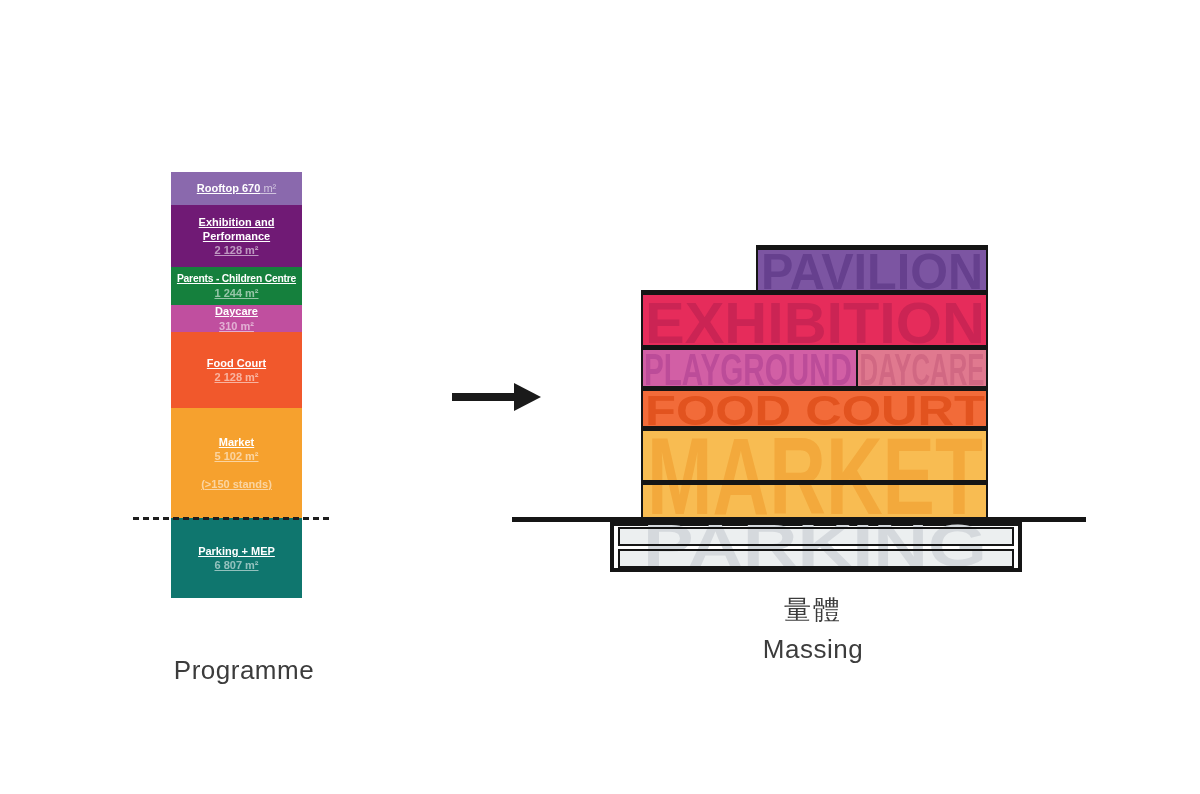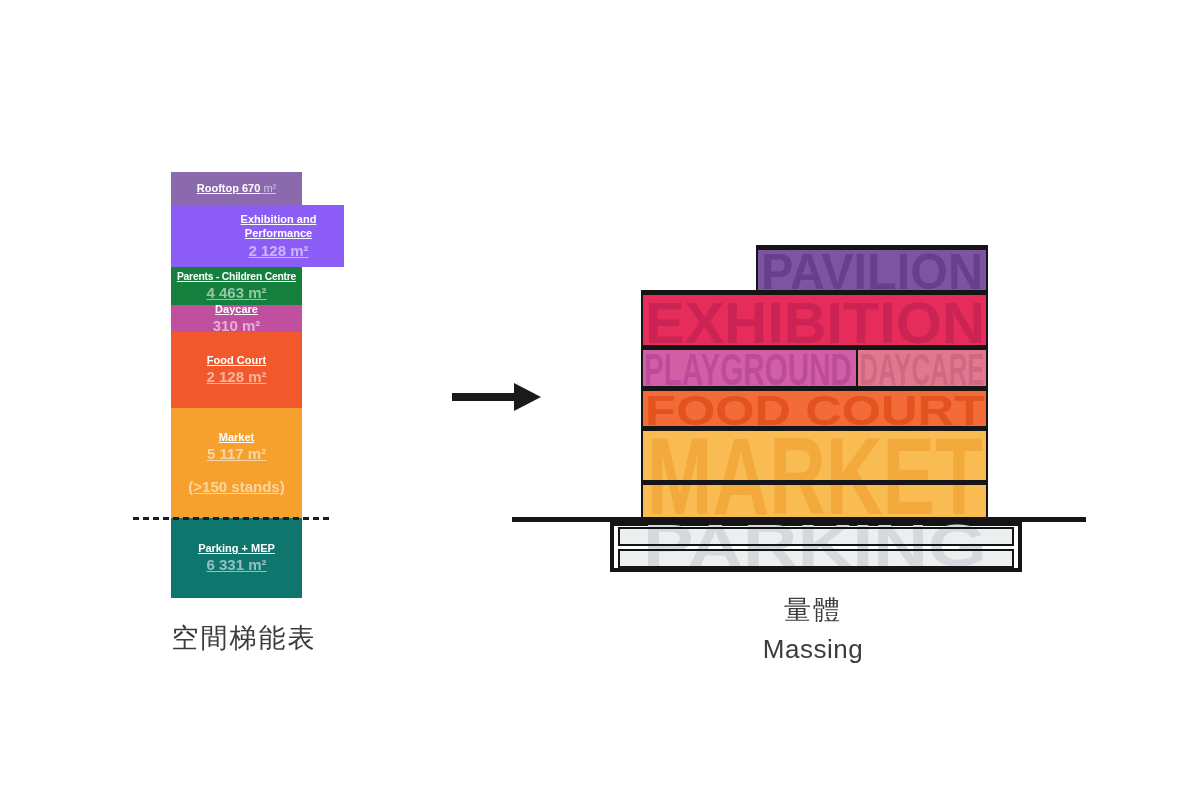--- a/index.html
+++ b/index.html
@@ -3,21 +3,21 @@
 <meta charset="utf-8">
 <style>
   html,body{margin:0;padding:0;background:#fff;}
   .stage{position:relative;width:1200px;height:794px;background:#ffffff;overflow:hidden;
          font-family:"Liberation Sans",sans-serif;}
 
   
   .seg{position:absolute;left:171px;width:131px;display:flex;flex-direction:column;
        justify-content:center;align-items:center;text-align:center;color:#fff;
        font-weight:bold;font-size:11px;line-height:1.3;text-decoration:underline;}
-  .seg .val{opacity:.55;font-size:15px;}
+  .seg .val{opacity:.55;font-size:11px;}
   .seg .dim{opacity:.6;font-weight:normal;}
   .seg .tight{font-size:10.3px;letter-spacing:-.2px;}
   .dash{position:absolute;left:133px;top:517px;width:200px;height:2.5px;
         background:repeating-linear-gradient(90deg,#1d1d1d 0 6px,transparent 6px 10px);z-index:5;}
 
   
   .arrow-shaft{position:absolute;left:452px;top:393px;width:66px;height:8px;}
   .arrow-head{position:absolute;left:514px;top:383px;width:0;height:0;
         border-top:14px solid transparent;border-bottom:14px solid transparent;
         border-left-width:27px;border-left-style:solid;}
@@ -45,51 +45,51 @@
 <body>
 
 <div class="stage">
 
   <div>
 
     <div class="seg" style="top: 172px; height: 33px; background: rgb(138, 105, 173);">
       <div><span>Rooftop 670</span><span class="dim"> m²</span></div>
     </div>
 
-    <div class="seg" style="top: 205px; height: 62px; background: #8b5cf6; padding-left: 42px;">
+    <div class="seg" style="top: 205px; height: 62px; background: #701a75;">
       <div>Exhibition and</div>
       <div>Performance</div>
       <div class="val">2 128 m²</div>
     </div>
 
     <div class="seg" style="top: 267px; height: 38px; background: #15803d;">
       <div class="tight">Parents - Children Centre</div>
-      <div class="val">4 463 m²</div>
+      <div class="val">1 244 m²</div>
     </div>
 
     <div class="seg" style="top: 305px; height: 27px; background: rgb(192, 79, 159);">
       <div>Daycare</div>
       <div class="val">310 m²</div>
     </div>
 
     <div class="seg" style="top: 332px; height: 76px; background: rgb(241, 88, 44);">
       <div>Food Court</div>
       <div class="val">2 128 m²</div>
     </div>
 
     <div class="seg" style="top: 408px; height: 110px; background: rgb(246, 161, 46);">
       <div>Market</div>
-      <div class="val">5 117 m²</div>
+      <div class="val">5 102 m²</div>
       <div style="height:13px;"></div>
       <div class="val">(&gt;150 stands)</div>
     </div>
 
     <div class="seg" style="top: 518px; height: 80px; background: #0f766e;">
       <div>Parking + MEP</div>
-      <div class="val">6 331 m²</div>
+      <div class="val">6 807 m²</div>
     </div>
 
     <div class="dash"></div>
   </div>
 
   <div>
     <div class="arrow-shaft" style="background: rgb(26, 26, 26);"></div>
     <div class="arrow-head" style="border-left-color: rgb(26, 26, 26);"></div>
   </div>
 
@@ -121,17 +121,17 @@
     <div class="slab" style="left:641px;top:345px;width:347px;"></div>
     <div class="slab" style="left:641px;top:386px;width:347px;"></div>
     <div class="slab" style="left:641px;top:426px;width:347px;"></div>
     <div class="slab" style="left:641px;top:480px;width:347px;"></div>
     <div class="vdiv" style="left:856px;top:350px;height:36px;"></div>
     <div class="ground"></div>
     <div class="pk-slab-border" style="top:527px;"></div>
     <div class="pk-slab-border" style="top:549px;"></div>
   </div>
 
-  <div class="caption cap-zh" style="left:244px;top:620px;">空間梯能表</div>
+  <div class="caption cap-en" style="left:244px;top:655px;">Programme</div>
   <div class="caption cap-zh" style="left:813px;top:592px;text-align:center;">量體</div>
   <div class="caption cap-en" style="left:813px;top:634px;">Massing</div>
 
 </div>
 
 </body></html>

